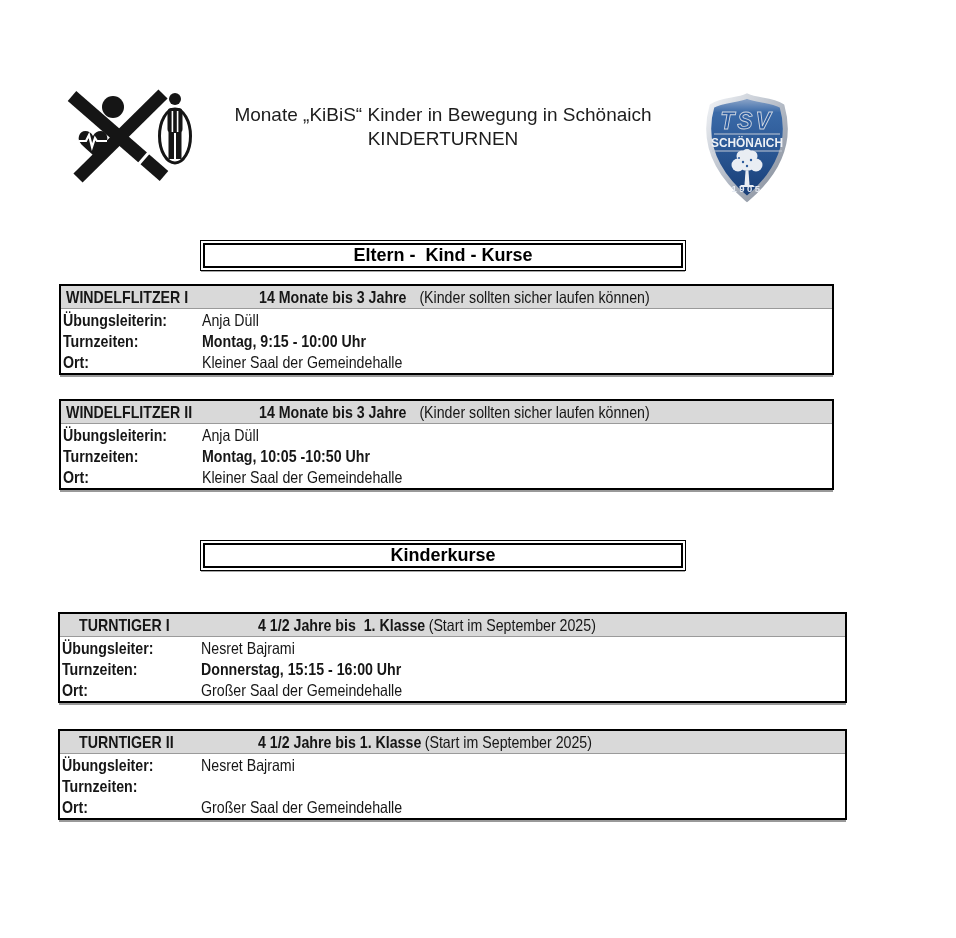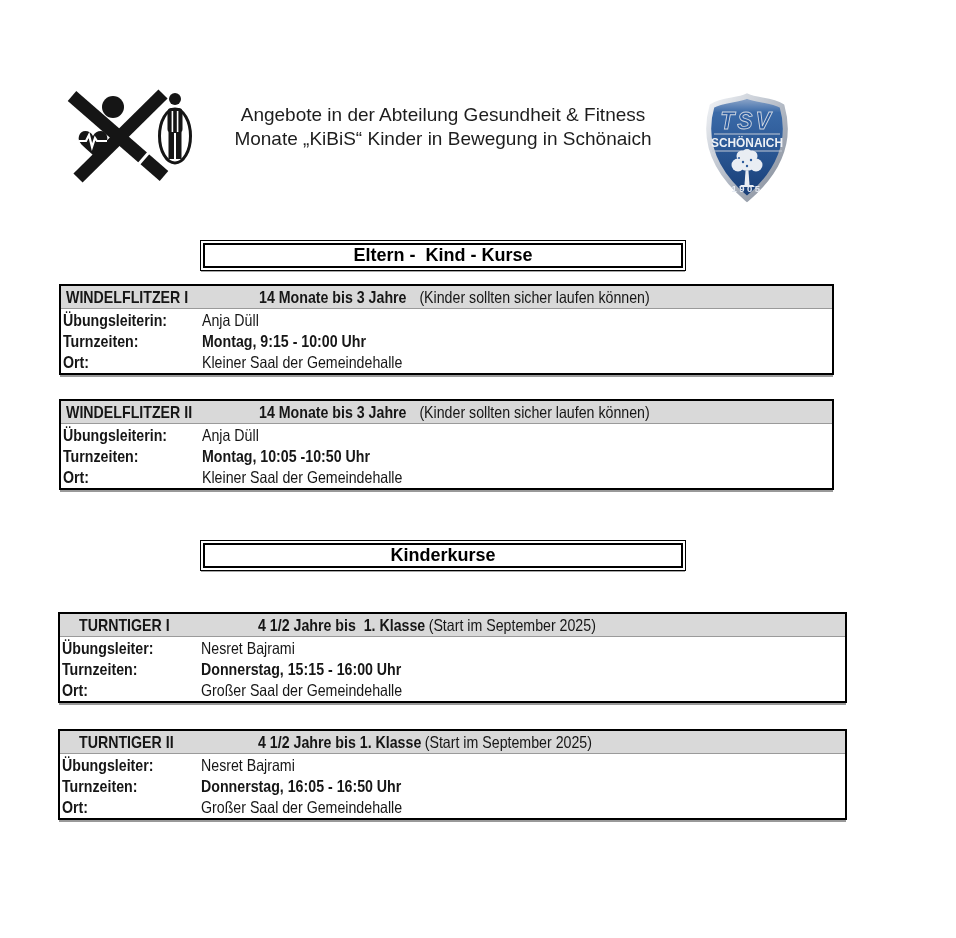--- a/index.html
+++ b/index.html
@@ -80,22 +80,22 @@
       <circle cx="0" cy="11" r="6" fill="#151515"></circle>
       <rect x="-7.5" y="20" width="15" height="25" rx="4" fill="#151515"></rect>
       <line x1="-2.6" y1="23" x2="-2.6" y2="45" stroke="#ffffff" stroke-width="1.6"></line>
       <line x1="2.6" y1="23" x2="2.6" y2="45" stroke="#ffffff" stroke-width="1.6"></line>
       <rect x="-6.5" y="44" width="5.5" height="27" fill="#151515"></rect>
       <rect x="1" y="44" width="5.5" height="27" fill="#151515"></rect>
     </g>
   </svg>
 
   <div class="title-block">
-    <div>Angebote in der Abteilung Gesundheit &amp; Fitness</div>
     <div>Monate „KiBiS“ Kinder in Bewegung in Schönaich</div>
+    <div>KINDERTURNEN</div>
   </div>
 
   <svg class="badge" width="96" height="112" viewBox="0 0 96 112">
     <defs>
       <linearGradient id="rim" x1="0" y1="0" x2="1" y2="1">
         <stop offset="0" stop-color="#f2f4f7"></stop>
         <stop offset="0.5" stop-color="#b6bdc8"></stop>
         <stop offset="1" stop-color="#7f8794"></stop>
       </linearGradient>
       <linearGradient id="field" x1="0" y1="0" x2="0" y2="1">
@@ -213,21 +213,20 @@
           <span class="cond"><b class="c-age">4 1/2 Jahre bis 1. Klasse</b><span class="c-note">(Start im September 2025)</span></span>
         </span>
     </div>
     <div class="course-body">
       <div class="course-row">
         <span class="r-label"><span class="cond">Übungsleiter:</span></span>
         <span class="r-value"><span class="cond">Nesret Bajrami</span></span>
       </div>
       <div class="course-row row-bold">
         <span class="r-label"><span class="cond">Turnzeiten:</span></span>
-        <span class="r-value"><span class="cond">Donnerstag, 16:05 - 16:50 Uhr</span></span>
       </div>
       <div class="course-row">
         <span class="r-label"><span class="cond">Ort:</span></span>
         <span class="r-value"><span class="cond">Großer Saal der Gemeindehalle</span></span>
       </div>
     </div>
   </div>
 
 </div>
 

